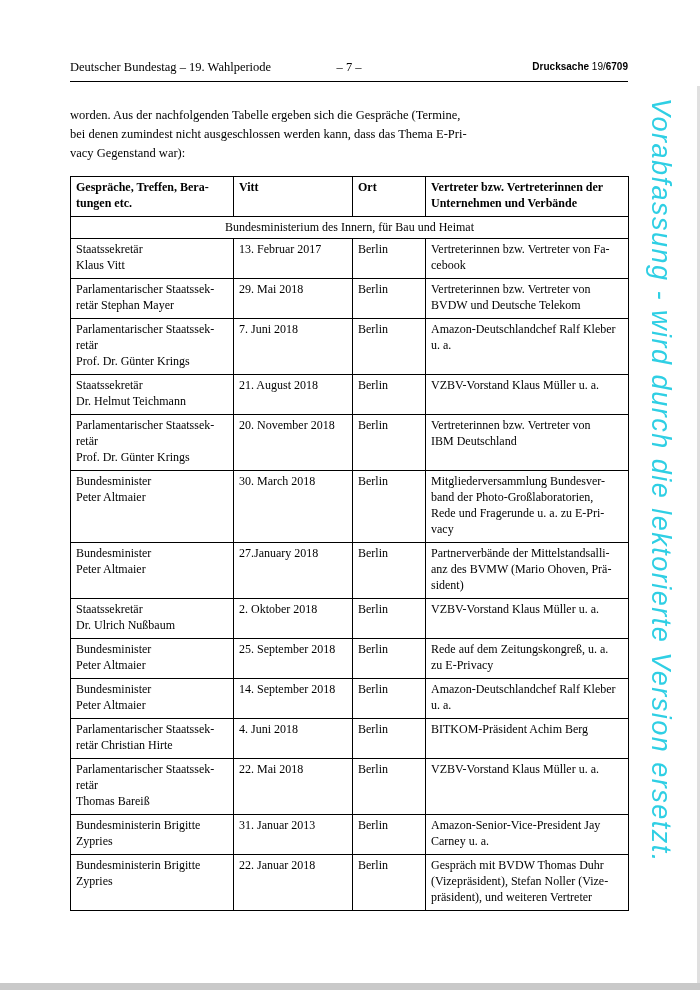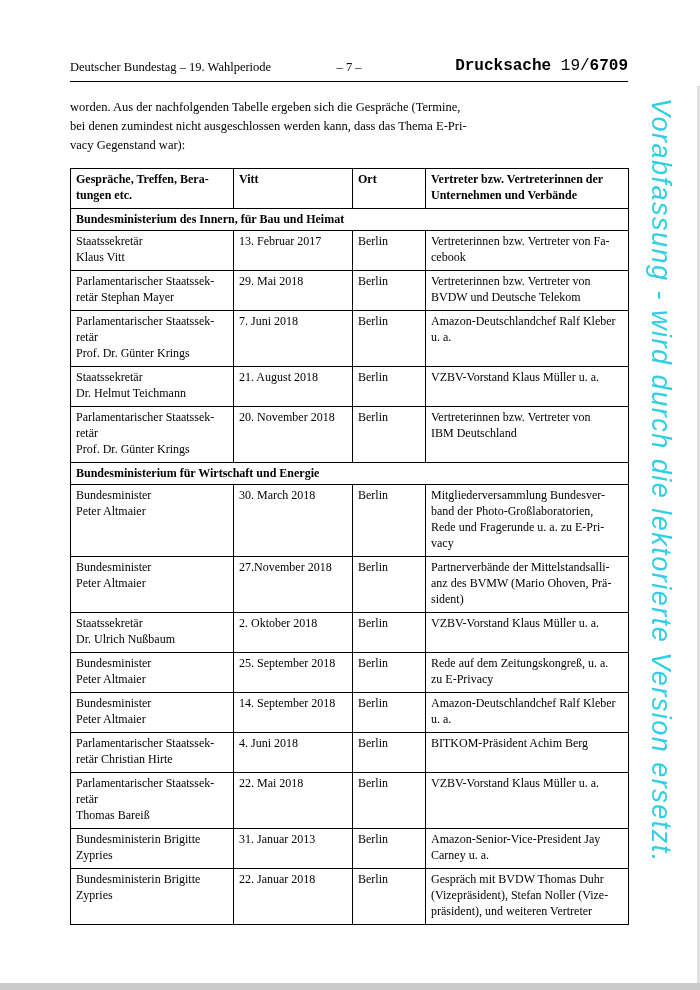--- a/index.html
+++ b/index.html
@@ -4,28 +4,28 @@
 <style>
   html,body{margin:0;padding:0;}
   body{width:700px;height:990px;background:#ffffff;font-family:"Liberation Serif",serif;color:#000;}
   .canvas{position:relative;width:700px;height:990px;overflow:hidden;background:#ffffff;}
   .edge-bottom{position:absolute;left:0;bottom:0;width:100%;height:7px;background:#c9c9c9;}
   .edge-right{position:absolute;top:86px;right:0;width:3px;height:904px;background:#e0e0e0;}
   .content{position:absolute;left:70px;top:60px;width:558px;}
   .page-header{position:relative;font-size:12.5px;line-height:15px;height:16px;}
   .ph-left{position:absolute;left:0;top:0;}
   .ph-center{position:absolute;left:0;right:0;top:0;text-align:center;}
-  .ph-right{position:absolute;right:0;top:-1px;font-family:Liberation Mono, monospace;font-size:16px;}
+  .ph-right{position:absolute;right:0;top:-1px;font-family:Liberation Sans, sans-serif;font-size:10px;}
   .ph-right b{font-weight:700;}
   .header-rule{border:none;border-top:1px solid #000;margin:5px 0 0 0;}
-  .intro{margin-top:16px;font-size:12.5px;line-height:19px;white-space:pre-line;}
+  .intro{margin-top:24px;font-size:12.5px;line-height:19px;white-space:pre-line;}
   table.meetings{border-collapse:collapse;table-layout:fixed;width:558px;margin-top:10px;font-size:12px;line-height:16px;}
   table.meetings th,table.meetings td{border:1px solid #000;vertical-align:top;text-align:left;padding:2px 5px 5px 5px;white-space:pre-line;font-weight:normal;}
   table.meetings th{font-weight:bold;}
-  tr.section-row td{font-weight:bold;padding:2px 5px 3px 5px;}
+  tr.section-row td{font-weight:normal;padding:2px 5px 3px 5px;text-align:center;}
   .watermark{position:absolute;left:676px;top:98px;transform-origin:0 0;transform:rotate(90deg);
     font-family:"Liberation Sans",sans-serif;font-style:italic;font-size:27px;letter-spacing:1.5px;white-space:nowrap;}
 </style>
 </head>
 <body>
 
 <div class="canvas">
 
   <div class="content">
 
@@ -96,37 +96,34 @@
           </tr>
           <tr>
             <td>Parlamentarischer Staatssek-
 retär
 Prof. Dr. Günter Krings</td>
             <td>20. November 2018</td>
             <td>Berlin</td>
             <td>Vertreterinnen bzw. Vertreter von
 IBM Deutschland</td>
           </tr>
-          <tr class="section-row">
-            <td colspan="4">Bundesministerium für Wirtschaft und Energie</td>
-          </tr>
           <tr>
             <td>Bundesminister
 Peter Altmaier</td>
             <td>30. March 2018</td>
             <td>Berlin</td>
             <td>Mitgliederversammlung Bundesver-
 band der Photo-Großlaboratorien,
 Rede und Fragerunde u. a. zu E-Pri-
 vacy</td>
           </tr>
           <tr>
             <td>Bundesminister
 Peter Altmaier</td>
-            <td>27.November 2018</td>
+            <td>27.January 2018</td>
             <td>Berlin</td>
             <td>Partnerverbände der Mittelstandsalli-
 anz des BVMW (Mario Ohoven, Prä-
 sident)</td>
           </tr>
           <tr>
             <td>Staatssekretär
 Dr. Ulrich Nußbaum</td>
             <td>2. Oktober 2018</td>
             <td>Berlin</td>

